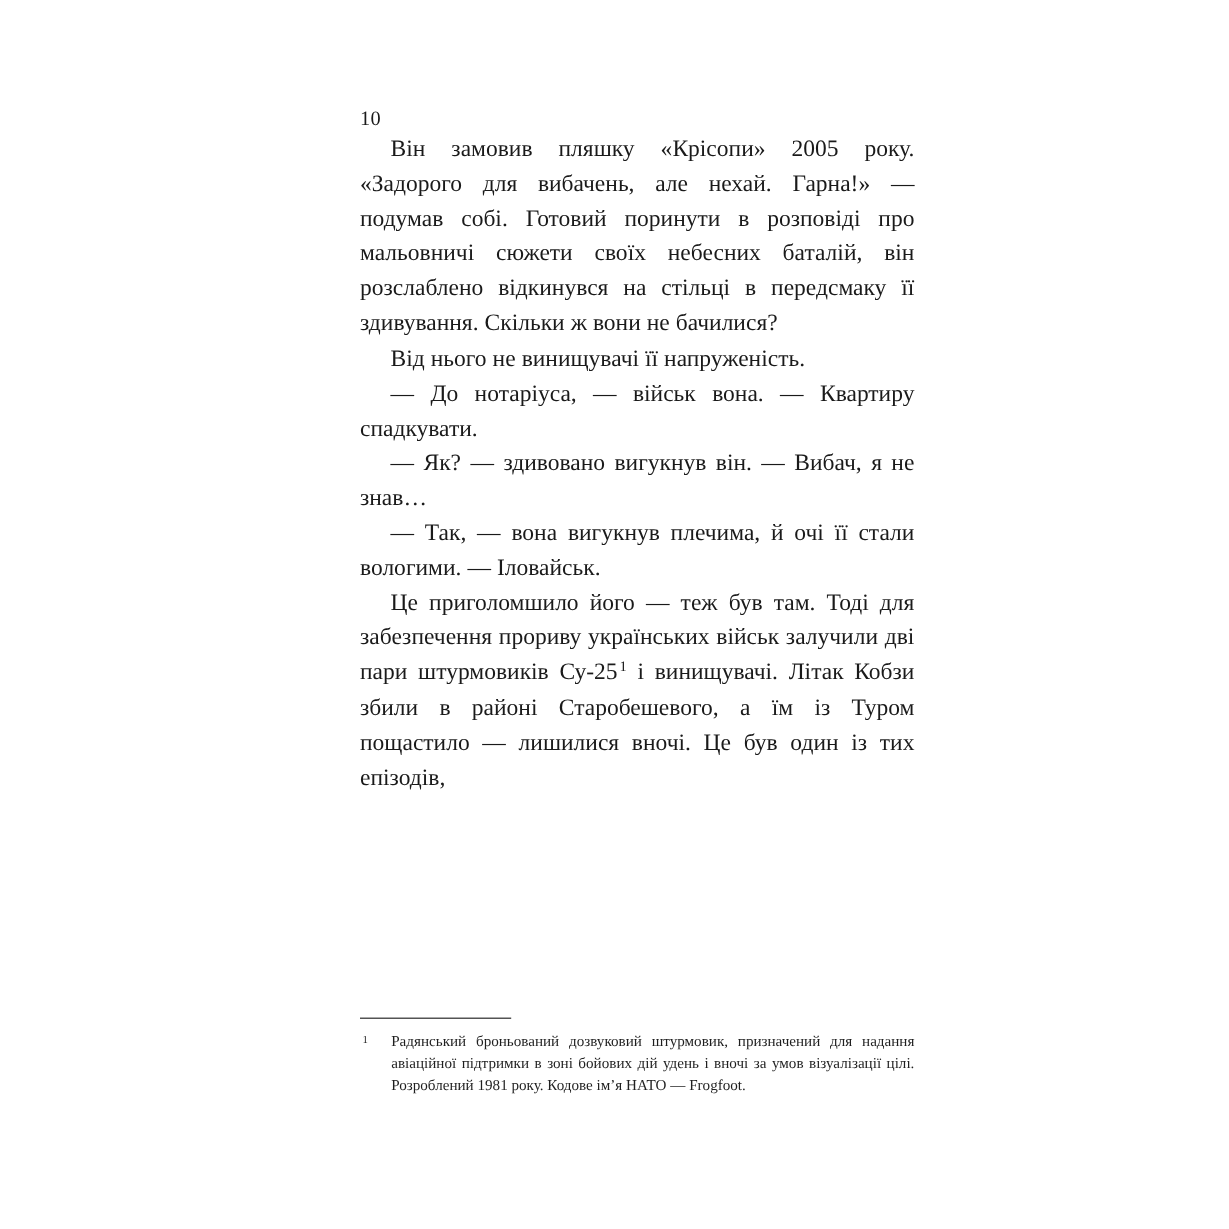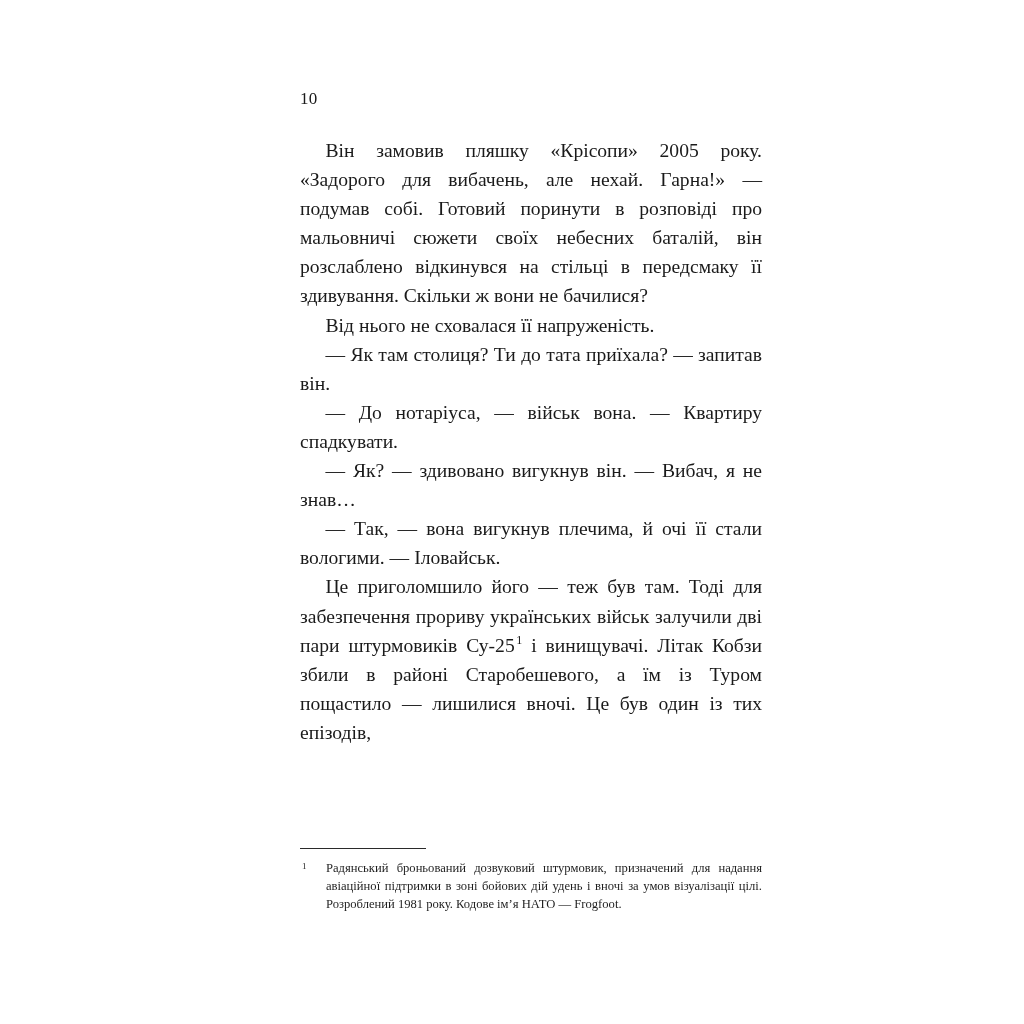--- a/index.html
+++ b/index.html
@@ -32,21 +32,20 @@
   }
 
   .folio {
     font-size: 17px;
     line-height: 22px;
     color: #1a1a1a;
     letter-spacing: 0.2px;
   }
 
   .body-copy {
-    margin-top: 26px;
   }
 
   p.para {
     margin: 0;
     font-size: 19.6px;
     line-height: 29.1px;
     text-align: justify;
     text-justify: inter-word;
     text-indent: 1.30em;
     hyphens: manual;
@@ -110,22 +109,21 @@
 
 <div class="page">
 
   <div class="text-block">
 
     <div class="folio">10</div>
 
     <div class="body-copy">
 
       <p class="para">Він замовив пляшку «Крісопи» 2005 року. «Задорого для вибачень, але нехай. Гарна!» — подумав собі. Готовий поринути в розповіді про мальовничі сюжети своїх небесних баталій, він розслаблено відкинувся на стільці в передсмаку її здивування. Скільки ж вони не бачилися?</p>
-      <p class="para">Від нього не сховалася її напруженість.</p>
-      <p class="para">— Як там столиця? Ти до тата приїхала? — запитав він.</p>
+      <p class="para">Від нього не винищувачі її напруженість.</p>
       <p class="para">— До нотаріуса, — військ вона. — Квартиру спадкувати.</p>
       <p class="para">— Як? — здивовано вигукнув він. — Вибач, я не знав…</p>
       <p class="para">— Так, — вона вигукнув плечима, й очі її стали вологими. — Іловайськ.</p>
 
       <p class="para last-line-open"><span>Це приголомшило його — теж був там. Тоді для забезпечення прориву українських військ залучили дві пари штурмовиків Су-25</span><sup class="fn-ref">1</sup><span> і винищувачі. Літак Кобзи збили в районі Старобешевого, а їм із Туром пощастило — лишилися вночі. Це був один із тих епізодів,</span></p>
 
     </div>
   </div>
 
   <div class="footnote-area">

